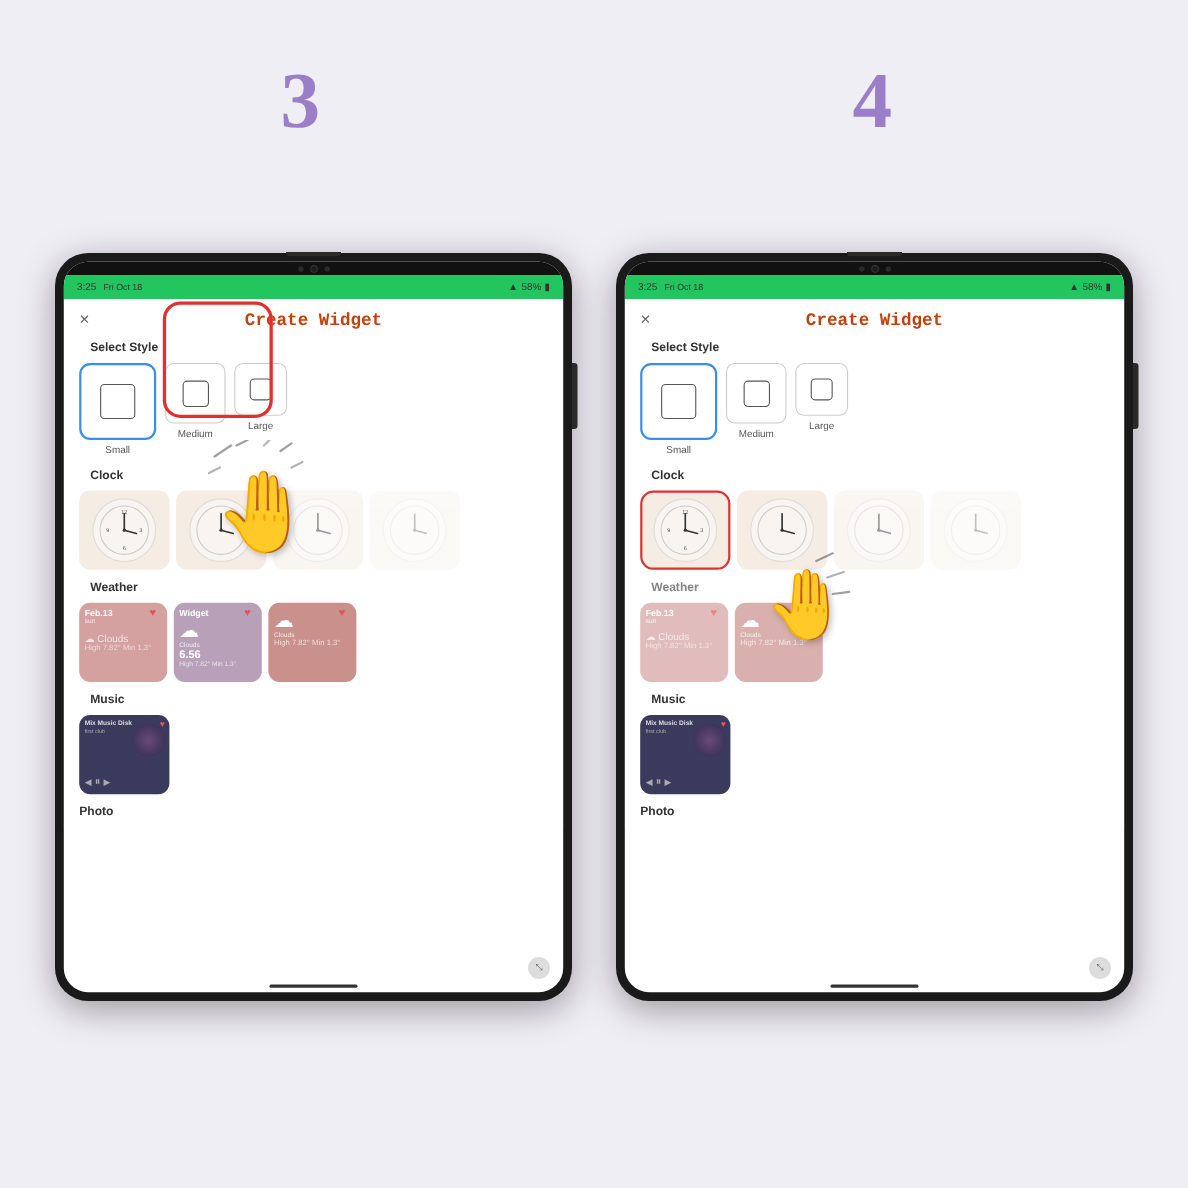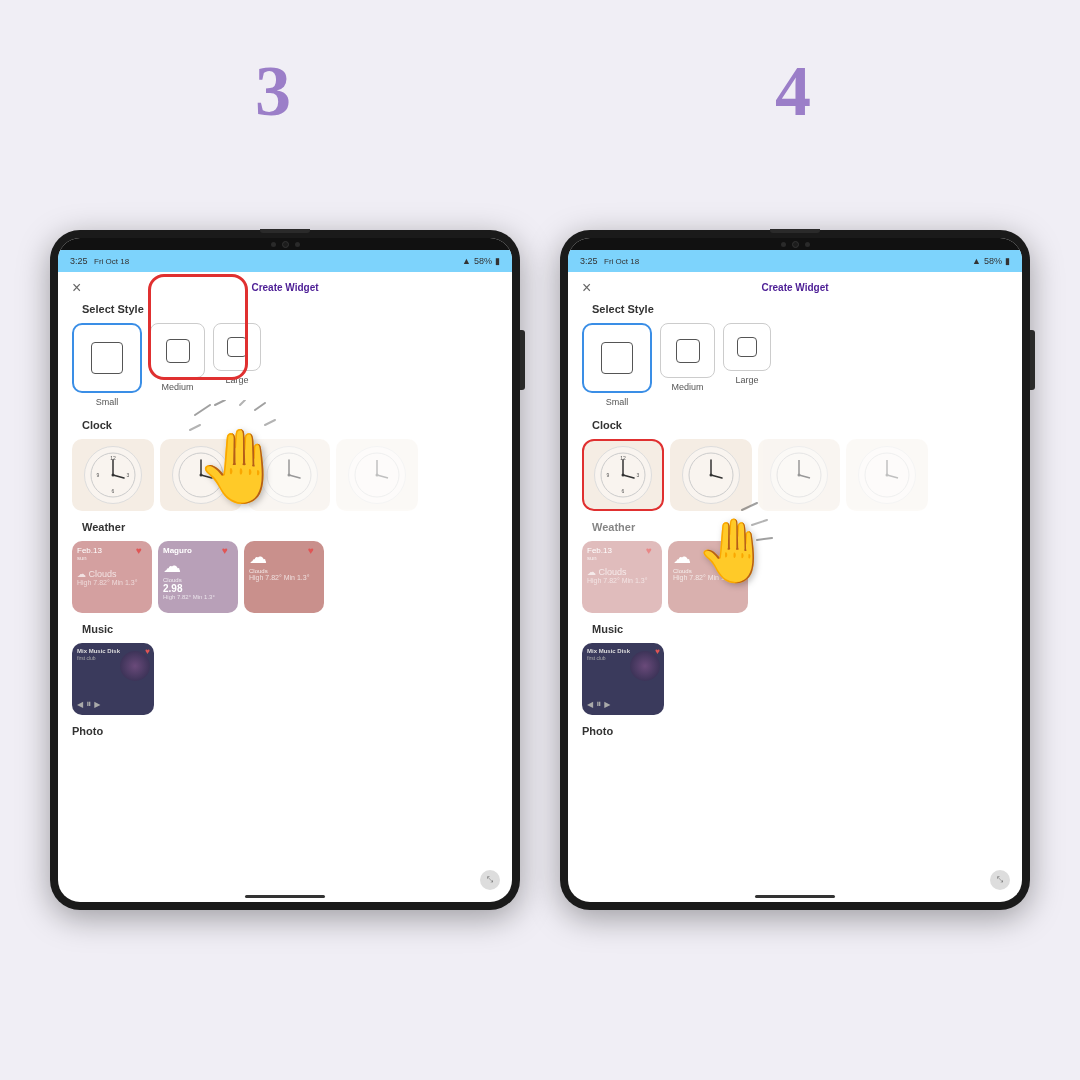--- a/index.html
+++ b/index.html
@@ -79,21 +79,21 @@
       height: 100%;
       background: white;
       border-radius: 22px;
       overflow: hidden;
       position: relative;
     }
 
     
     .status-bar {
       height: 22px;
-      background: #7dd3fc;
+      background: #22c55e;
       display: flex;
       justify-content: space-between;
       align-items: center;
       padding: 0 12px;
       font-size: 9px;
       color: #333;
     }
     .status-icons { display: flex; align-items: center; gap: 3px; font-size: 9px; }
 
     
@@ -130,23 +130,24 @@
       margin-bottom: 10px;
     }
     .modal-close {
       position: absolute;
       left: 0;
       font-size: 16px;
       color: #666;
       cursor: pointer;
     }
     .modal-title {
-      font-size: 10px;
+      font-size: 16px;
       font-weight: 600;
-      color: #4c1d95;
+      color: #c2410c;
+      font-family: Liberation Mono, monospace;
     }
 
     .section-label {
       font-size: 11px;
       font-weight: 600;
       color: #333;
       margin-bottom: 8px;
       margin-left: 10px;
     }
 
@@ -227,21 +228,21 @@
       padding: 5px;
       font-size: 7px;
       color: #fff;
       position: relative;
       flex-shrink: 0;
       overflow: hidden;
     }
     .weather-widget.pink { background: #d4a0a0; }
     .weather-widget.mauve { background: #b8a0b8; }
     .weather-widget.rose { background: #c9908c; }
-    .weather-date { font-size: 8px; font-weight: 400; }
+    .weather-date { font-size: 8px; font-weight: 700; }
     .weather-sub { font-size: 6px; opacity: 0.8; }
     .weather-temp { font-size: 10px; font-weight: 600; }
     .heart-icon {
       position: absolute;
       top: 4px;
       right: 4px;
       width: 12px;
       height: 12px;
       color: #e05555;
       font-size: 10px;
@@ -443,24 +444,24 @@
               <div class="weather-widget pink">
                 <span class="heart-icon">♥</span>
                 <div class="weather-date">Feb.13</div>
                 <div class="weather-sub">sun</div>
                 <div style="margin-top:8px;font-size:9px;opacity:0.7;">☁ Clouds</div>
                 <div style="font-size:7px;opacity:0.6;">High 7.82° Min 1.3°</div>
               </div>
 
               <div class="weather-widget mauve">
                 <span class="heart-icon">♥</span>
-                <div style="font-size:8px;font-weight:600;color:#fff;">Maguro</div>
+                <div style="font-size:8px;font-weight:600;color:#fff;">Widget</div>
                 <div style="font-size:18px;">☁</div>
                 <div class="weather-sub">Clouds</div>
-                <div class="weather-temp">2.98</div>
+                <div class="weather-temp">6.56</div>
                 <div style="font-size:6px;opacity:0.7;color:#fff;">High 7.82° Min 1.3°</div>
               </div>
 
               <div class="weather-widget rose">
                 <span class="heart-icon">♥</span>
                 <div style="font-size:18px;">☁</div>
                 <div class="weather-sub">Clouds</div>
                 <div style="font-size:7px;opacity:0.7;color:#fff;">High 7.82° Min 1.3°</div>
               </div>
             </div>

